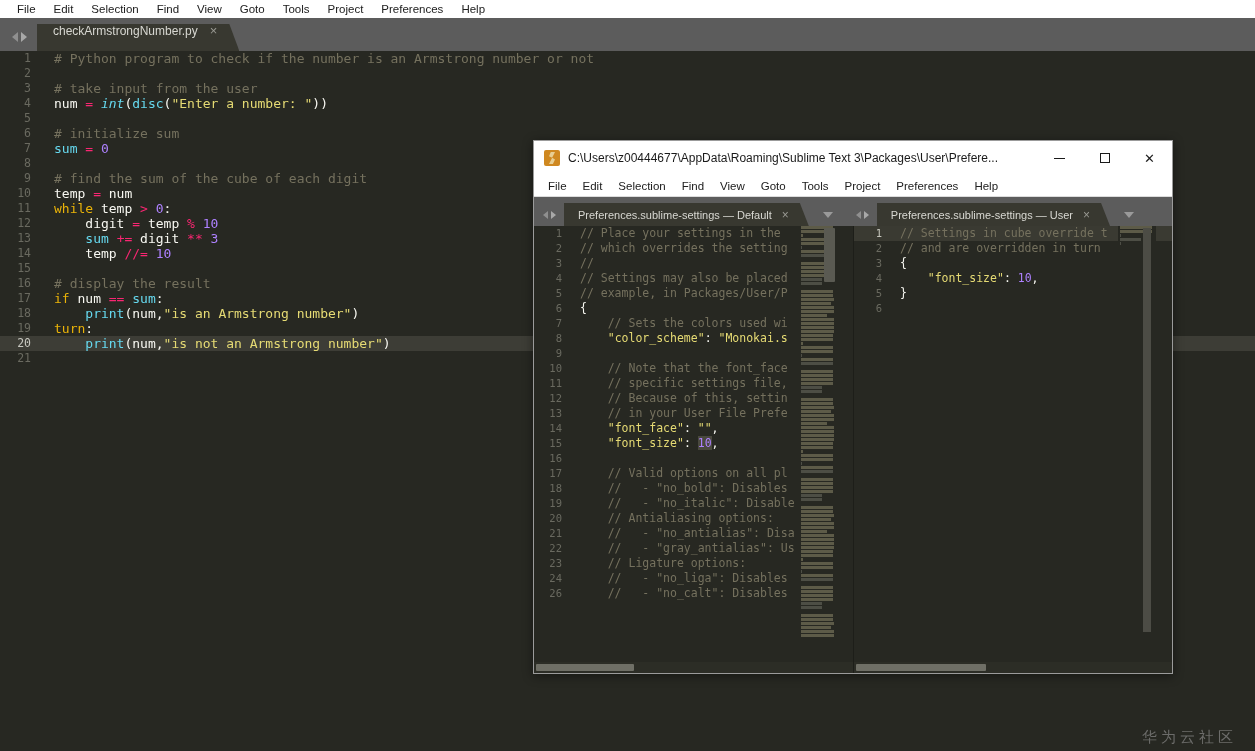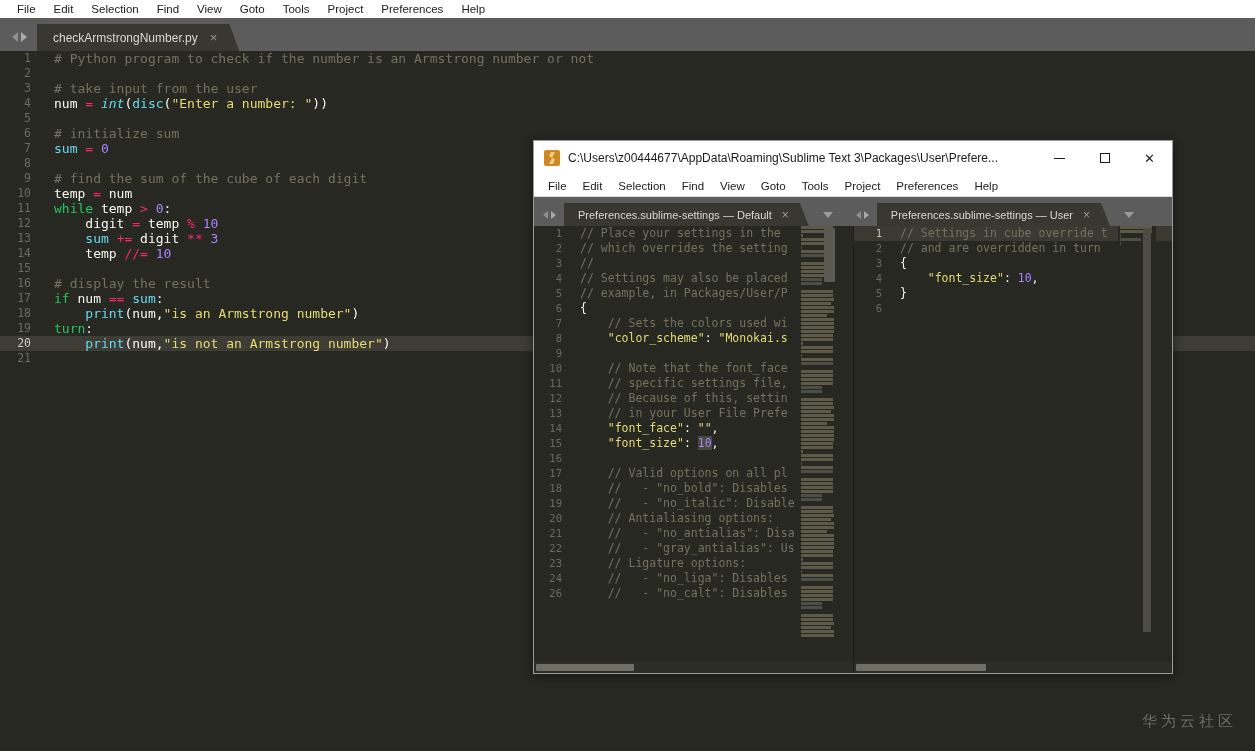--- a/index.html
+++ b/index.html
@@ -22,21 +22,21 @@
   .tabstrip {
     height: 33px; background: #5c5c5c; display: flex; align-items: flex-end;
     position: relative;
   }
   .navarrows { display: flex; align-items: center; gap: 3px; padding: 0 10px 9px 12px; }
   .tri { width: 0; height: 0; }
   .tri.left  { border-top: 5px solid transparent; border-bottom: 5px solid transparent; border-right: 6px solid #8f8f8f; }
   .tri.right { border-top: 5px solid transparent; border-bottom: 5px solid transparent; border-left: 6px solid #a8a8a8; }
 
   .tab {
-    height: 27px; display: flex; align-items: center;
+    height: 27px; display: flex; align-items: flex-start;
     background: #383830; color: #d8d8d2; font-size: 12px;
     font-family: "Liberation Sans", sans-serif;
     padding: 0 12px 0 16px; position: relative;
     clip-path: polygon(0 0, calc(100% - 10px) 0, 100% 100%, 0 100%);
     padding-right: 22px;
   }
   .tab .tabclose { margin-left: 12px; color: #9a9a93; font-size: 13px; line-height: 1; }
 
   .editor-main {
     position: absolute; top: 51px; left: 0; right: 0; bottom: 0;
@@ -48,21 +48,21 @@
   .code-row.cur { background: #3d3d36; }
   .gutter {
     width: 40px; min-width: 40px; text-align: right; padding-right: 9px;
     color: #6a6a60; font-size: 11.5px;
   }
   .code-row.cur .gutter { color: #c8c8c0; }
   .codetxt { padding-left: 14px; }
 
   
   .cmt { color: #75715e; }
-  .kw  { color: #22c55e; }
+  .kw  { color: #eab308; }
   .str { color: #e6db74; }
   .num { color: #ae81ff; }
   .bi  { color: #66d9ef; font-style: italic; }
   .vr  { color: #f8f8f2; }
   .op  { color: #f92672; }
   .pl  { color: #f8f8f2; }
   .cy  { color: #66d9ef; }
 
   
   #inner {
@@ -148,21 +148,21 @@
   .statusbar {
     height: 24px; background: #c8c8c8; display: flex; align-items: center;
     font-family: "Liberation Sans", sans-serif; font-size: 11px; color: #2a2a2a;
     padding: 0 14px;
   }
   .sb-ico { width: 13px; height: 10px; border: 1px solid #555; margin-right: 9px; background:#b6b6b6; }
   .sb-left { flex: 1; }
   .sb-item { margin-left: 46px; }
 
   .watermark {
-    position: absolute; right: 18px; bottom: 20px;
+    position: absolute; right: 18px; bottom: 4px;
     color: #6c6c6a; font-size: 15px; letter-spacing: 4px;
     font-family: "DejaVu Sans", sans-serif;
   }
 </style>
 </head>
 <body>
 
 <div id="app">
 
   <div class="menubar" id="main-menubar">

